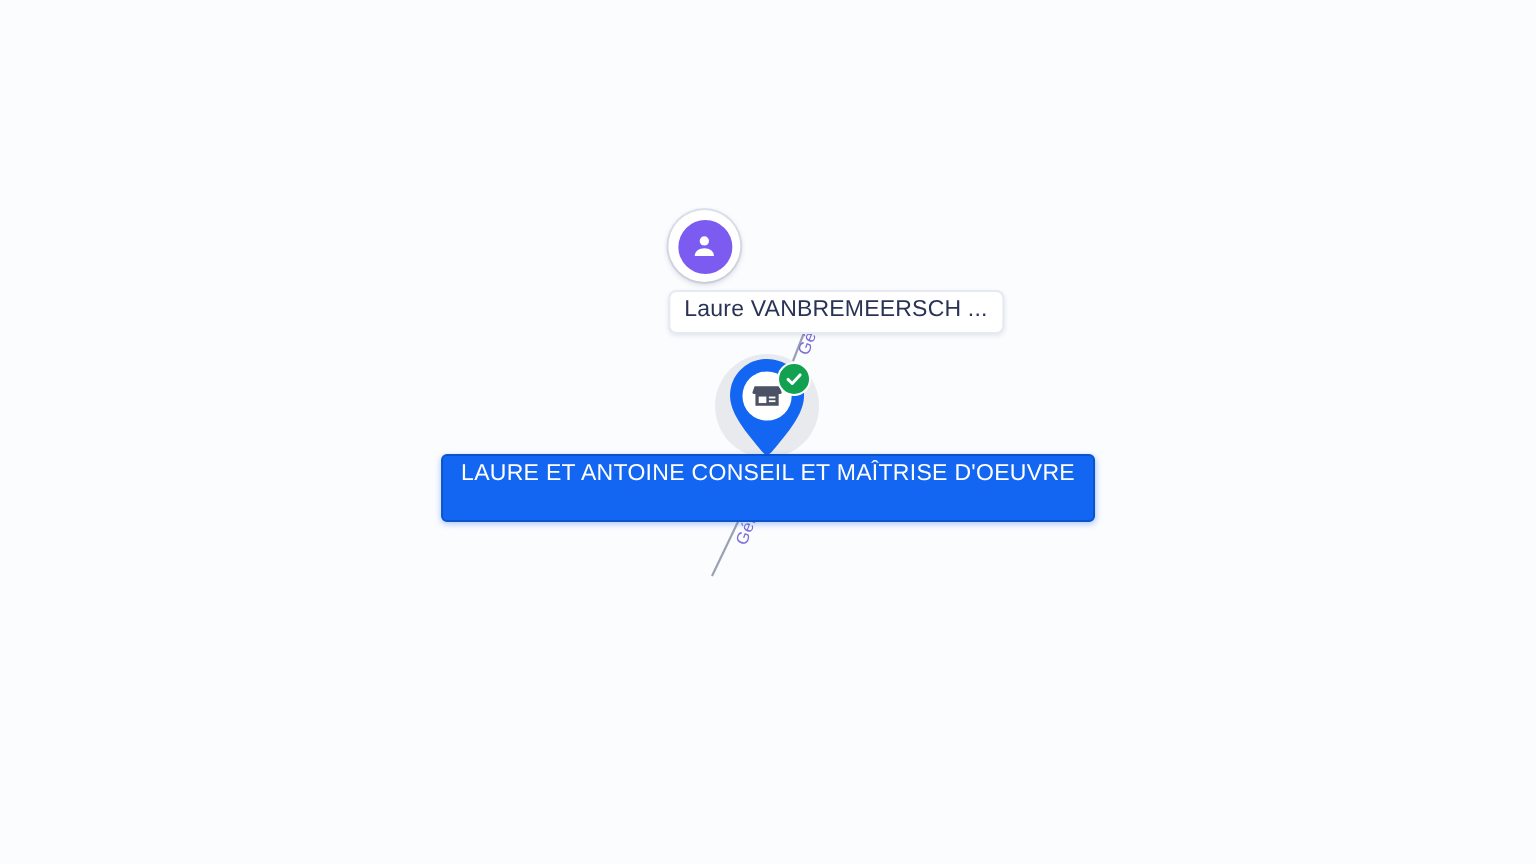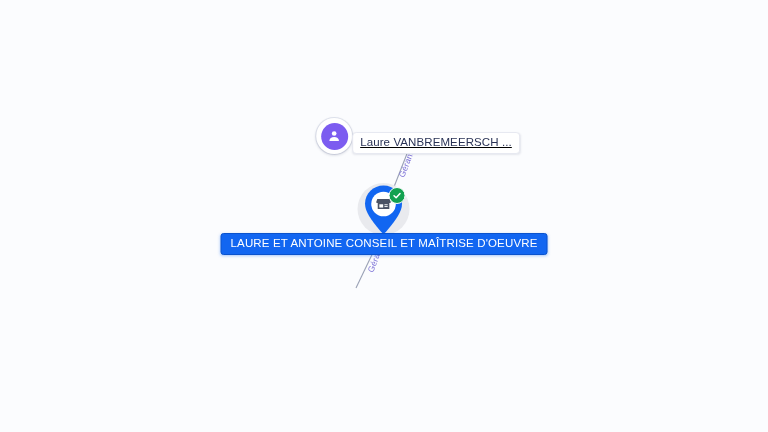--- a/index.html
+++ b/index.html
@@ -28,23 +28,22 @@
     width: 768px;
     height: 432px;
     pointer-events: none;
   }
 
   
   .node {
     position: absolute;
     transform: translate(-50%, -50%);
     display: flex;
-    flex-direction: row;
-    align-items: flex-end;
-    text-decoration: underline;
+    flex-direction: column;
+    align-items: flex-start;
   }
 
   
   .person-disc {
     width: 36px;
     height: 36px;
     border-radius: 50%;
     background: #ffffff;
     box-shadow: 0 1px 3px rgba(30,40,80,.22), 0 0 0 1px rgba(225,228,238,.9);
     display: flex;
@@ -122,21 +121,21 @@
     align-items: center;
     justify-content: center;
     z-index: 4;
   }
   .company-label {
     position: relative;
     margin-top: -4px;
     background: #1266f1;
     border: 1px solid #0b53cd;
     border-radius: 3px;
-    padding: 3px 9px 4px 9px;
+    padding: 3px 9px 16px 9px;
     font-size: 11.5px;
     line-height: 13px;
     color: #ffffff;
     white-space: nowrap;
     letter-spacing: .15px;
     box-shadow: 0 1px 3px rgba(18,102,241,.35);
     z-index: 6;
   }
 
   

